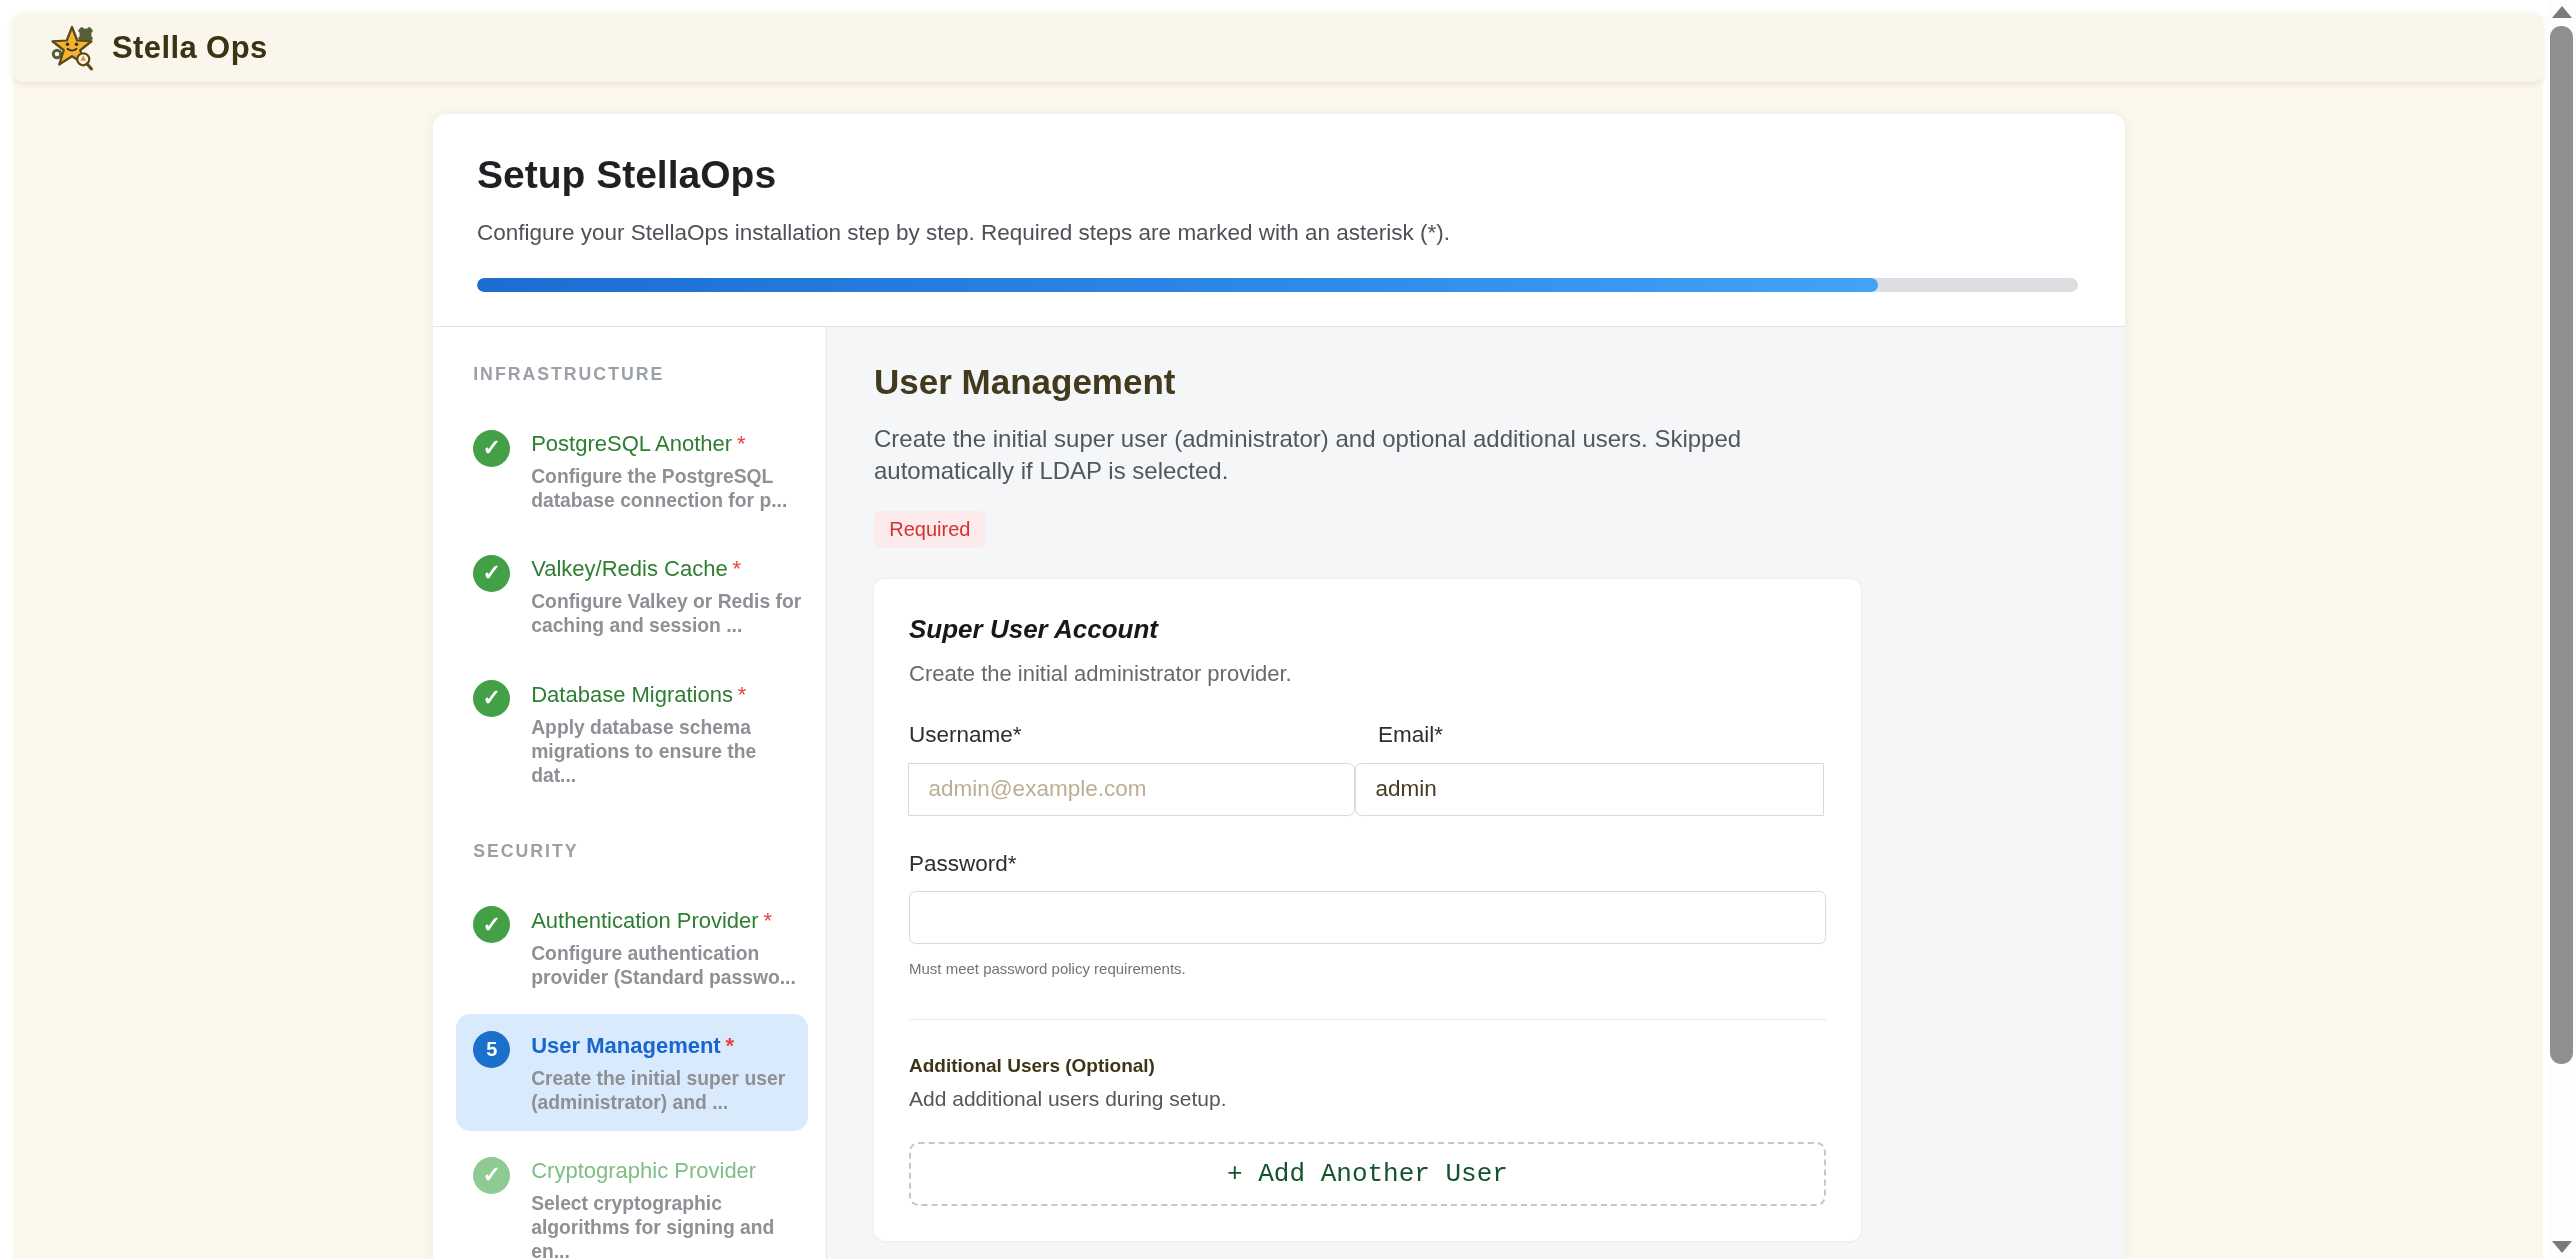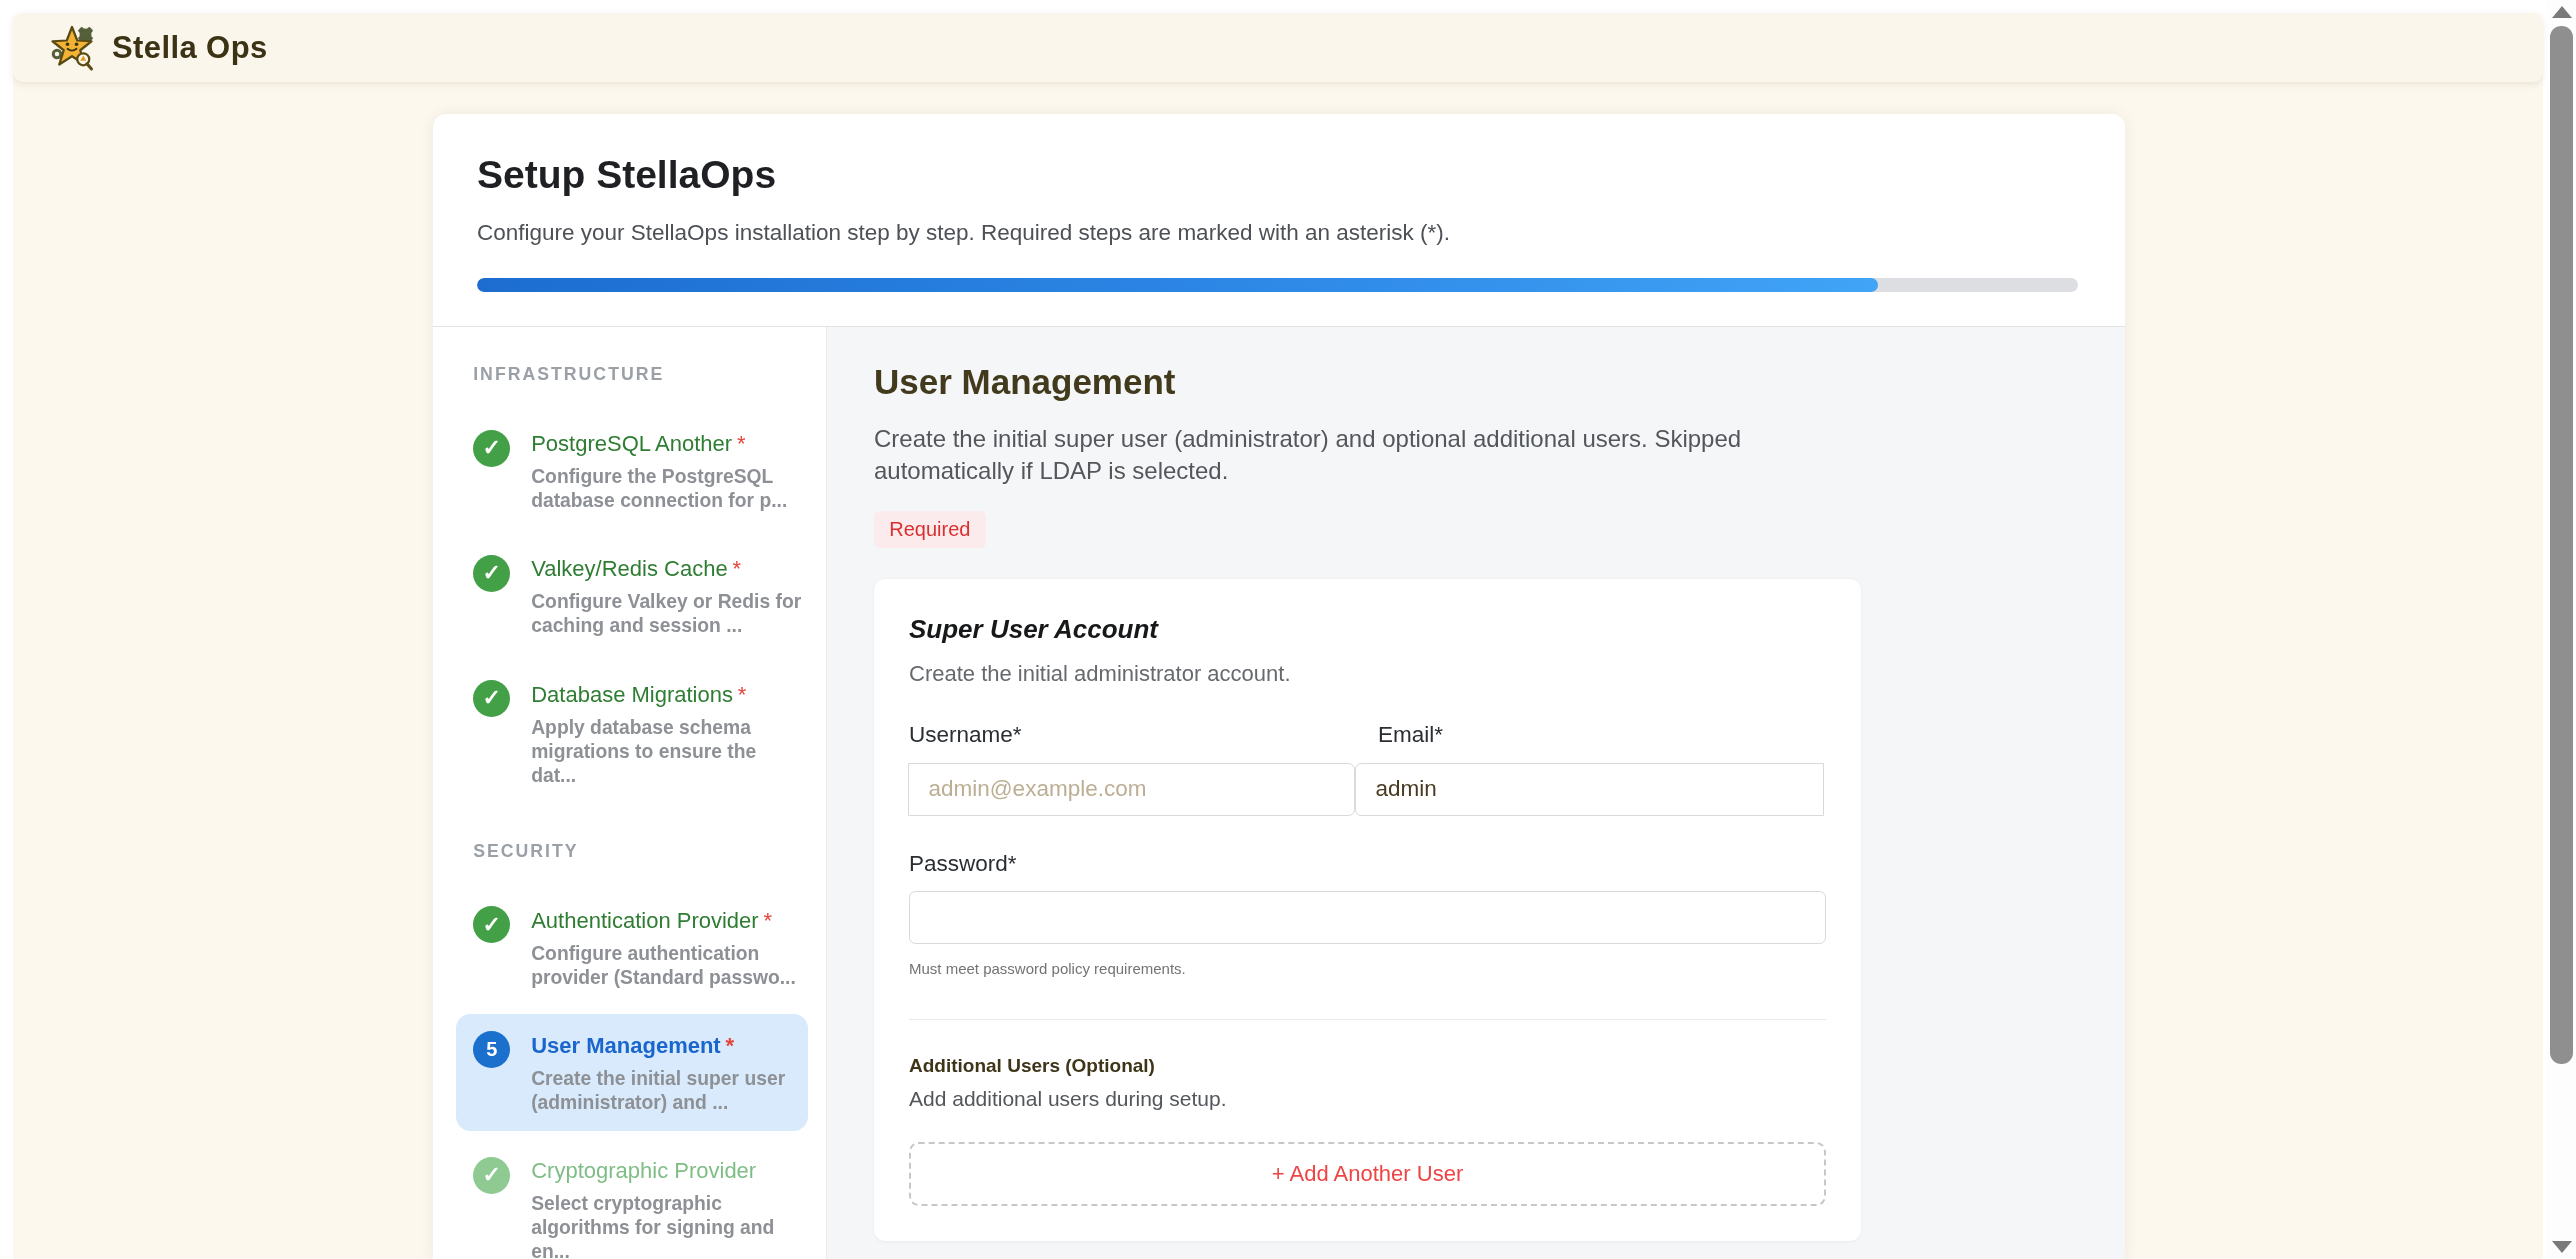--- a/index.html
+++ b/index.html
@@ -89,22 +89,22 @@
   .inp::placeholder { color:#bcae94; }
   .inp.left  { width:469px; border-radius:6.4px 0 0 6.4px; }
   .inp.right { width:447px; border-radius:0 6.4px 6.4px 0; margin-left:-0.8px; }
   .inp.full  { width:100%; border-radius:6.4px; }
   .pw-label { margin:35px 0 14.5px 0; }
   .helper { font-size:15px; color:#737373; margin-top:16px; }
   .divider { border:none; border-top:0.8px solid #e9e9e9; margin:42px 0 35px 0; }
   .h4 { font-size:19px; font-weight:bold; color:#3e3519; margin:0 0 9.7px 0; }
   .add-sub { font-size:21px; color:#53575b; margin:0 0 31px 0; }
   .add-btn { width:100%; height:64px; background:transparent; border:2.4px dashed #c7c7c7;
-             border-radius:9.7px; font-size:22px; color:#ef4444; cursor:pointer;
-             font-family:Liberation Sans, sans-serif; display:flex; align-items:center; justify-content:center; }
+             border-radius:9.7px; font-size:26px; color:#14532d; cursor:pointer;
+             font-family:Liberation Mono, monospace; display:flex; align-items:center; justify-content:center; }
 </style>
 </head>
 <body>
 
 <div class="app-bg"></div>
 
 <div class="topbar">
   <span class="logo-badge">
     <svg viewBox="0 0 64 64" width="48" height="48">
       <g fill="#55603a">
@@ -215,21 +215,21 @@
 
     </div>
 
     <div class="panel">
       <h2 class="h2">User Management</h2>
       <p class="panel-sub">Create the initial super user (administrator) and optional additional users. Skipped automatically if LDAP is selected.</p>
       <span class="badge-required">Required</span>
 
       <div class="white-card">
         <h3 class="h3">Super User Account</h3>
-        <p class="card-sub">Create the initial administrator account.</p>
+        <p class="card-sub">Create the initial administrator provider.</p>
 
         <div class="label-row">
           <span class="fl field-label">Username*</span>
           <span class="fl field-label">Email*</span>
         </div>
         <div class="joined">
           <input class="inp right" type="text" placeholder="admin@example.com" style="">
           <input class="inp left" type="text" value="admin" style="">
         </div>
 

